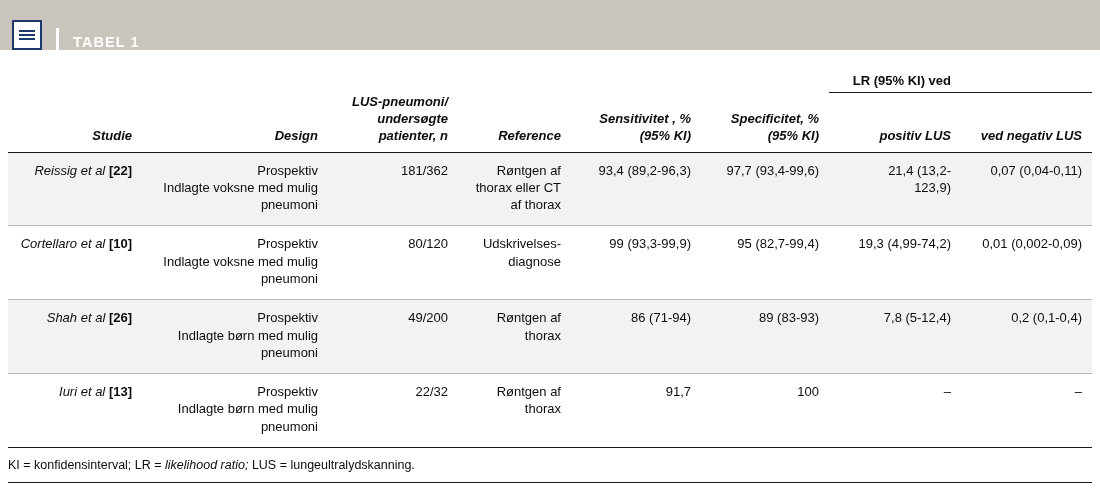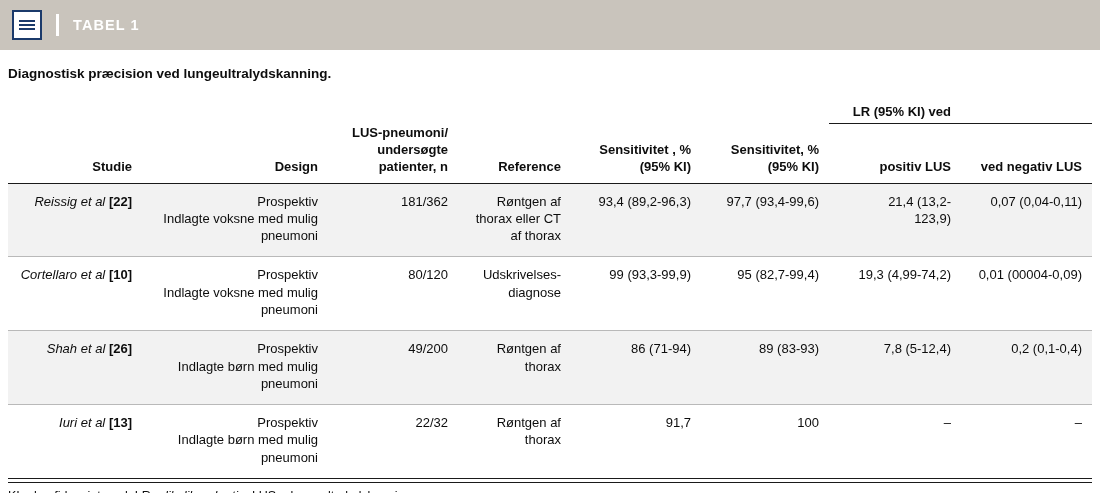--- a/index.html
+++ b/index.html
@@ -19,21 +19,21 @@
     width: 1100px;
     height: 493px;
     box-sizing: border-box;
   }
   
   .header {
     position: relative;
     height: 50px;
     background: #c9c4bc;
     display: flex;
-    align-items: center;
+    align-items: flex-end;
     padding-left: 12px;
     box-sizing: border-box;
   }
   .header-icon {
     width: 30px;
     height: 30px;
     background: #ffffff;
     border: 2px solid #1b3a6b;
     box-sizing: border-box;
     display: flex;
@@ -92,20 +92,21 @@
   tr.group-row td.lr-group {
     border-bottom: 1.5px solid #1a1a1a;
     padding-bottom: 3px;
   }
   
   tr.head-row td {
     font-weight: bold;
     border-bottom: 1.5px solid #1a1a1a;
     padding-bottom: 7px;
     padding-top: 0;
+    font-style: italic;
   }
   tr.head-row td.multiline {
     vertical-align: bottom;
   }
   tr.data-row td {
     border-bottom: 1px solid #b9b9b9;
     padding-top: 9px;
     padding-bottom: 12px;
   }
   tr.data-row.alt td {
@@ -154,21 +155,20 @@
   <div class="header">
     <div class="header-icon">
       <span></span>
         <span></span>
         <span></span>
     </div>
     <div class="header-divider"></div>
     <div class="header-title">TABEL 1</div>
   </div>
 
-  <div class="caption">Diagnostisk præcision ved lungeultralydskanning.</div>
 
   <table class="tbl">
     <colgroup>
       <col class="c1">
         <col class="c2">
         <col class="c3">
         <col class="c4">
       <col class="c5">
         <col class="c6">
         <col class="c7">
@@ -192,21 +192,21 @@
           <div>LUS-pneumoni/</div>
           <div>undersøgte</div>
           <div>patienter, n</div>
         </td>
         <td class="multiline">Reference</td>
         <td class="multiline">
           <div>Sensitivitet , %</div>
           <div>(95% KI)</div>
         </td>
         <td class="multiline">
-          <div>Sensitivitet, %</div>
+          <div>Specificitet, %</div>
           <div>(95% KI)</div>
         </td>
         <td class="multiline">positiv LUS</td>
         <td class="multiline">ved negativ LUS</td>
       </tr>
 
       <tr class="data-row alt">
         <td>
           <span class="study-name">Reissig et al </span><span class="ref-num">[22]</span>
         </td>
@@ -242,21 +242,21 @@
         <td>80/120</td>
         <td>
           <div>Udskrivelses-</div>
           <div>diagnose</div>
         </td>
         <td>99 (93,3-99,9)</td>
         <td>95 (82,7-99,4)</td>
         <td>
           <div>19,3 (4,99-74,2)</div>
         </td>
-        <td>0,01 (00004-0,09)</td>
+        <td>0,01 (0,002-0,09)</td>
       </tr>
 
       <tr class="data-row alt">
         <td>
           <span class="study-name">Shah et al </span><span class="ref-num">[26]</span>
         </td>
         <td>
           <div>Prospektiv</div>
           <div>Indlagte børn med mulig</div>
           <div>pneumoni</div>

